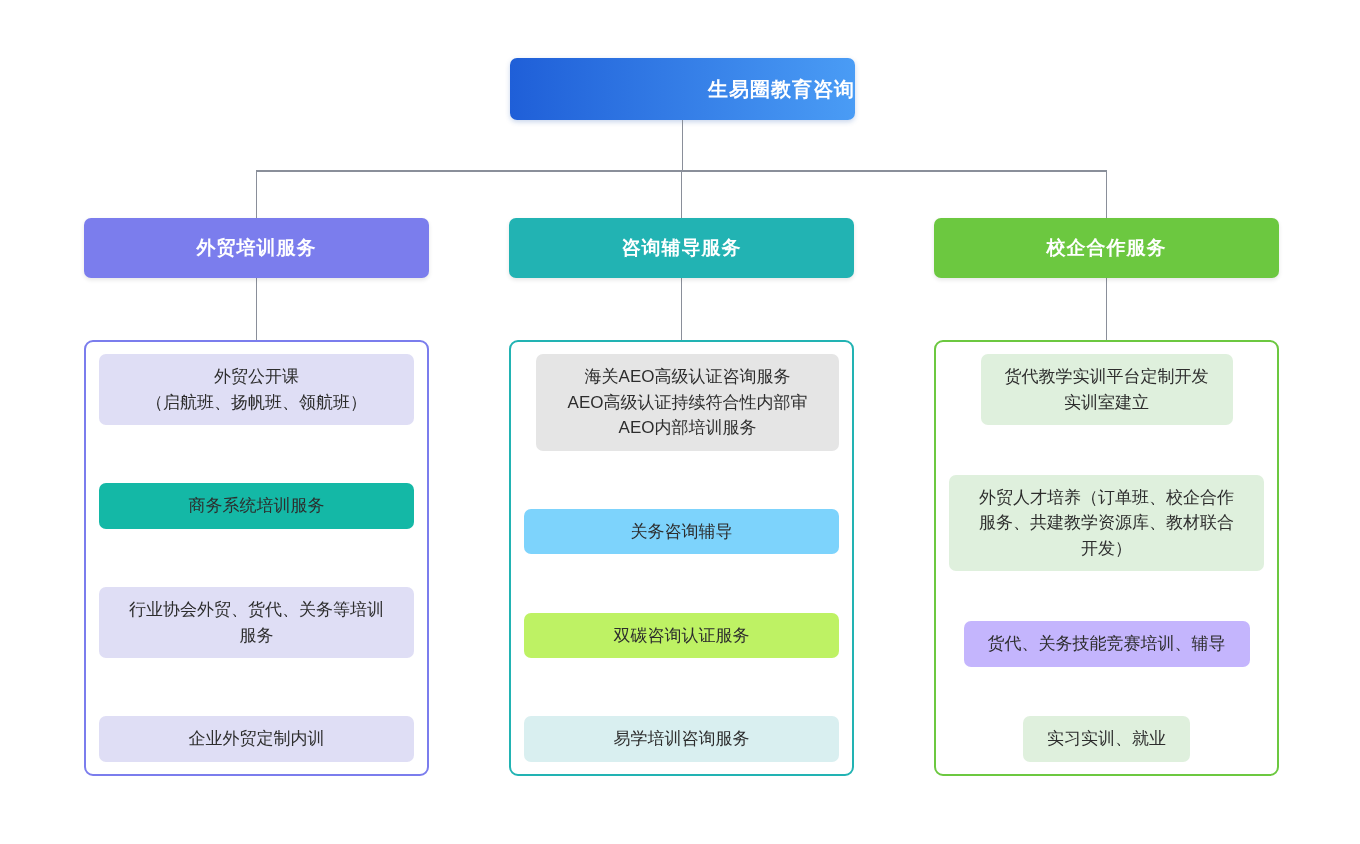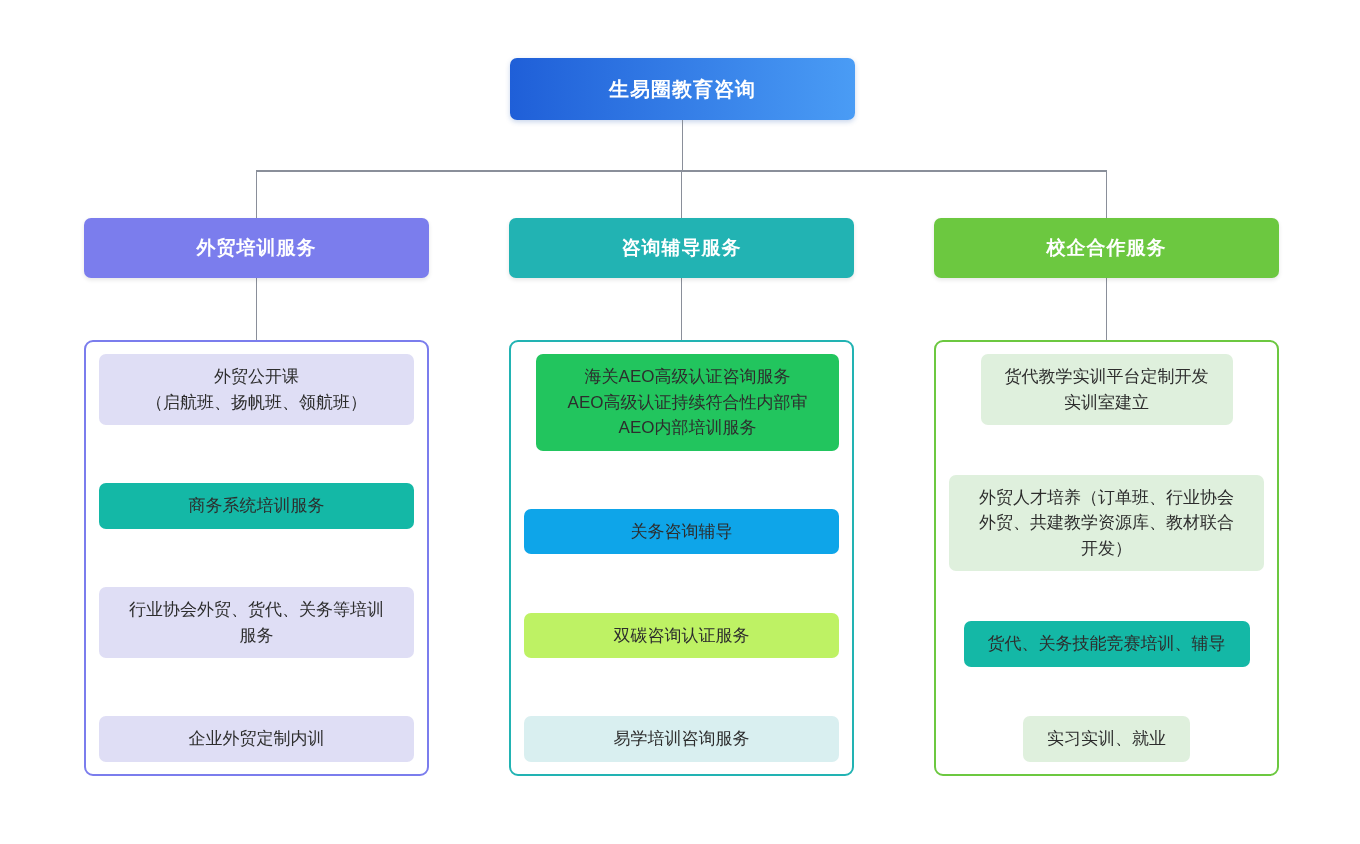--- a/index.html
+++ b/index.html
@@ -71,21 +71,21 @@
 
   .item-0{background:#dfdef5;}
   .item-1{background:#d9eff0;}
   .item-2{background:#dff0dd;}
 </style>
 </head>
 <body style="background: rgb(255, 255, 255);">
 
 <div id="stage">
 
-  <div class="root-node" id="root-node" style="background: linear-gradient(90deg, rgb(31, 95, 216) 0%, rgb(74, 156, 245) 100%); color: rgb(255, 255, 255);">
+  <div class="root-node" id="root-node" style="background: linear-gradient(90deg, rgb(31, 95, 216) 0%, rgb(74, 156, 245) 100%); color: rgb(255, 255, 255); justify-content: flex-end;">
     <span>生易圈教育咨询</span>
   </div>
 
   <div class="conn v" id="c-root-trunk" style="left: 681.75px; top: 120px; height: 50px; background: rgb(138, 143, 154);"></div>
   <div class="conn h" id="c-bus" style="left: 256.5px; top: 170px; width: 850px; background: rgb(138, 143, 154);"></div>
   <div class="conn v" id="c-drop-0" style="left: 255.75px; top: 170px; height: 48px; background: rgb(138, 143, 154);"></div>
   <div class="conn v" id="c-drop-1" style="left: 680.75px; top: 170px; height: 48px; background: rgb(138, 143, 154);"></div>
   <div class="conn v" id="c-drop-2" style="left: 1105.75px; top: 170px; height: 48px; background: rgb(138, 143, 154);"></div>
 
   <div class="conn v" id="c-hp-0" style="left: 255.75px; top: 278px; height: 62px; background: rgb(138, 143, 154);"></div>
@@ -100,32 +100,32 @@
 （启航班、扬帆班、领航班）</div>
     <div class="item item-0" style="background: #14b8a6;">商务系统培训服务</div>
     <div class="item item-0" style="background: rgb(223, 222, 245);">行业协会外贸、货代、关务等培训服务</div>
     <div class="item item-0" style="background: rgb(223, 222, 245);">企业外贸定制内训</div>
   </div>
 
   <div class="cat-header col-1 hdr-1" style="background: rgb(34, 179, 179);">
     <span>咨询辅导服务</span>
   </div>
   <div class="panel col-1 panel-1" style="border-color: rgb(34, 179, 179);">
-    <div class="item item-1" style="background: #22c55e; margin-left: 12px;">海关AEO高级认证咨询服务
+    <div class="item item-1" style="background: #e5e5e5; margin-left: 12px;">海关AEO高级认证咨询服务
 AEO高级认证持续符合性内部审
 AEO内部培训服务</div>
-    <div class="item item-1" style="background: #0ea5e9;">关务咨询辅导</div>
+    <div class="item item-1" style="background: #7dd3fc;">关务咨询辅导</div>
     <div class="item item-1" style="background: #bef264; text-align: right;">双碳咨询认证服务</div>
     <div class="item item-1" style="background: rgb(217, 239, 240);">易学培训咨询服务</div>
   </div>
 
   <div class="cat-header col-2 hdr-2" style="background: rgb(108, 200, 64);">
     <span>校企合作服务</span>
   </div>
   <div class="panel col-2 panel-2" style="border-color: rgb(108, 200, 64);">
     <div class="item item-2" style="background: rgb(223, 240, 221);">货代教学实训平台定制开发
 实训室建立</div>
-    <div class="item item-2" style="background: rgb(223, 240, 221);">外贸人才培养（订单班、行业协会外贸、共建教学资源库、教材联合开发）</div>
-    <div class="item item-2" style="background: #14b8a6;">货代、关务技能竞赛培训、辅导</div>
+    <div class="item item-2" style="background: rgb(223, 240, 221);">外贸人才培养（订单班、校企合作服务、共建教学资源库、教材联合开发）</div>
+    <div class="item item-2" style="background: #c4b5fd;">货代、关务技能竞赛培训、辅导</div>
     <div class="item item-2" style="background: rgb(223, 240, 221);">实习实训、就业</div>
   </div>
 
 </div>
 
 </body></html>

